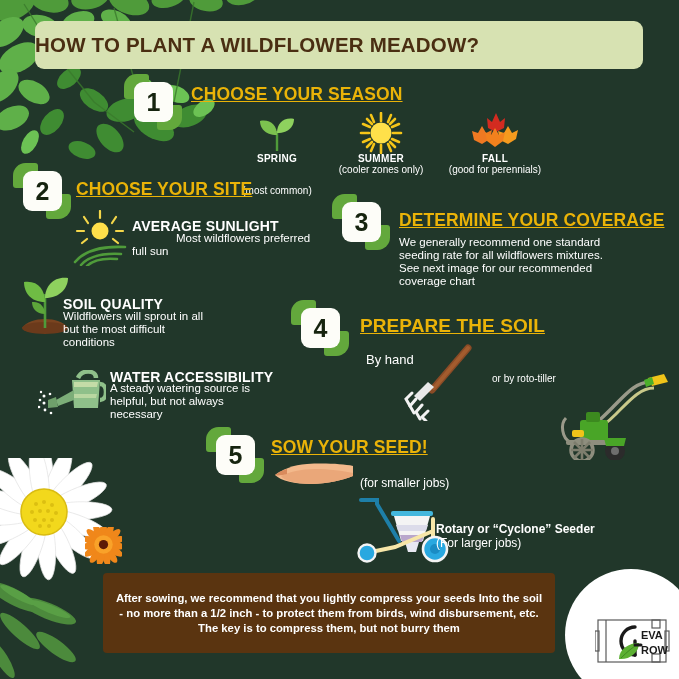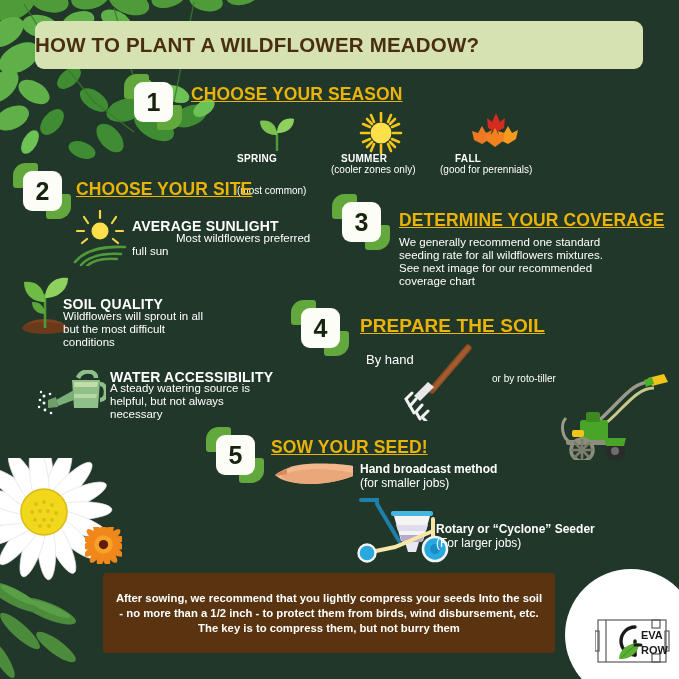--- a/index.html
+++ b/index.html
@@ -64,21 +64,21 @@
     font-size: 17.5px;
     white-space: nowrap;
     letter-spacing: .1px;
     text-decoration: underline;
   }
 
   
   .wt { position: absolute; color: #ffffff; }
   .hd { font-weight: bold; font-size: 14px; letter-spacing: .2px; }
   .bd { font-size: 11.5px; line-height: 13.2px; }
-  .ctr { }
+  .ctr { text-align: center; }
 
   .season-name { font-weight: bold; font-size: 10px; letter-spacing:.3px;}
   .season-sub  { font-size: 10px; }
 
   
   #footer-box {
     position: absolute;
     left: 103px; top: 573px;
     width: 452px; height: 80px;
     background: #5a3410;
@@ -335,21 +335,20 @@
     <span class="leafB"></span>
     <span class="plate">5</span>
   </div>
   <div class="step-title" style="left:271px;top:437px;">SOW YOUR SEED!</div>
 
   <svg style="position:absolute;left:273px;top:460px;width:84px;height:30px;" viewBox="0 0 84 30">
     <path d="M2 15 C10 9 20 5 34 4 C52 3 70 4 80 6 L80 16 C70 20 54 24 38 24 C22 24 8 21 2 15 Z" fill="#f3b98c"></path>
     <path d="M8 16 C16 12 28 9 42 9 C56 9 70 11 80 13 L80 16 C70 20 54 24 38 24 C22 24 10 20 8 16 Z" fill="#eaa779"></path>
     <path d="M2 15 C6 12 10 10 14 9 L14 14 C10 15 5 16 2 15 Z" fill="#d98a5c"></path>
   </svg>
-  <div class="wt" style="left:360px;top:462px;font-size:12px;font-weight:bold;">Hand broadcast method</div>
   <div class="wt" style="left:360px;top:476px;font-size:12px;">(for smaller jobs)</div>
 
   <svg style="position:absolute;left:347px;top:497px;width:106px;height:66px;" viewBox="0 0 106 66">
     <path d="M14 3 L30 3 L30 7 L52 44" stroke="#1e7fa8" stroke-width="4" fill="none" stroke-linecap="round"></path>
     <rect x="44" y="14" width="42" height="5" rx="2" fill="#43b7dd"></rect>
     <path d="M47 19 L83 19 L76 44 L54 44 Z" fill="#f4f4f4"></path>
     <path d="M49 28 L81 28 L79 34 L51 34 Z" fill="#dcdcea"></path>
     <path d="M53 38 L77 38 L75 45 L55 45 Z" fill="#b9a7cc"></path>
     <path d="M58 45 L72 45 L69 55 L61 55 Z" fill="#e8e8f2"></path>
     <path d="M24 55 L48 50 L86 34" stroke="#f7e6a8" stroke-width="4" fill="none" stroke-linecap="round"></path>

